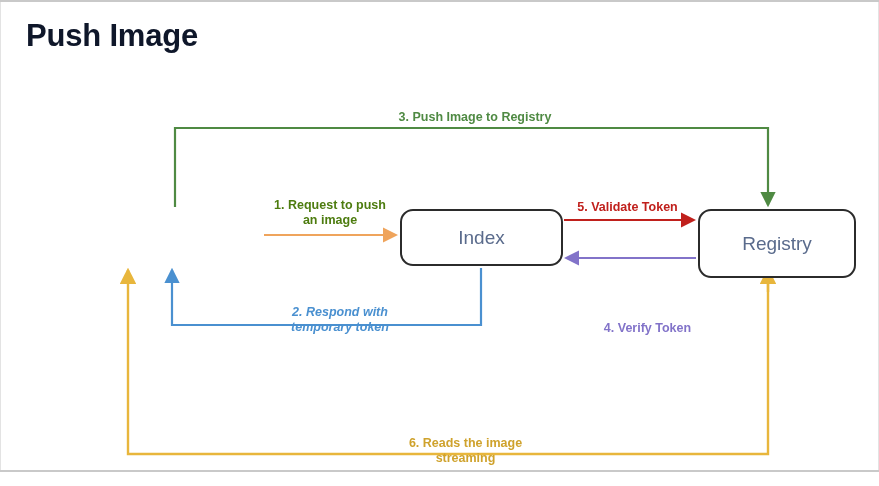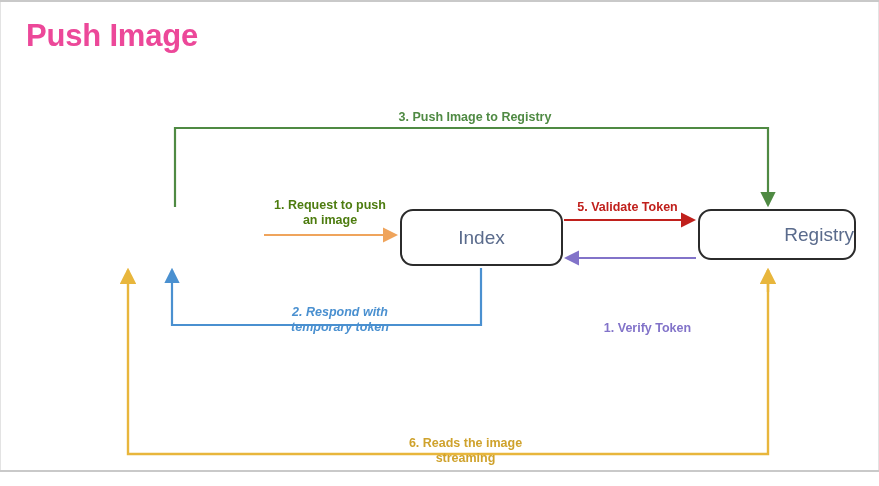--- a/index.html
+++ b/index.html
@@ -46,21 +46,21 @@
     width: 879px;
     height: 468px;
   }
 
   .title {
     position: absolute;
     left: 26px;
     top: 16px;
     font-size: 31px;
     font-weight: bold;
-    color: #ec4899;
+    color: #0f172a;
     letter-spacing: -0.2px;
     line-height: 1.15;
     white-space: nowrap;
   }
 
   
   .node {
     position: absolute;
     box-sizing: border-box;
     border: 2.5px solid #2b2b2b;
@@ -71,21 +71,21 @@
     justify-content: center;
     z-index: 6;
   }
   .node-label {
     font-size: 19px;
     color: #5a6b8c;
     white-space: nowrap;
   }
   #node-docker { left: 98px;  top: 207px; width: 165px; height: 57px; }
   #node-index  { left: 400px; top: 207px; width: 163px; height: 57px; }
-  #node-reg    { left: 698px; top: 207px; width: 158px; height: 51px; justify-content: flex-end; }
+  #node-reg    { left: 698px; top: 207px; width: 158px; height: 69px; }
 
   
   .edge-label {
     position: absolute;
     font-size: 12.5px;
     font-weight: bold;
     line-height: 15px;
     text-align: center;
     white-space: pre-line;
     z-index: 5;
@@ -158,19 +158,19 @@
     <div class="edge-label" style="left:330px; top:82px; width:290px; color:#4f8a43;">3. Push Image to Registry</div>
 
     <div class="edge-label" style="left:245px; top:170px; width:170px; color:#4d7c0f;">1. Request to push
 an image</div>
 
     <div class="edge-label" style="left:540px; top:172px; width:175px; color:#c0201c;">5. Validate Token</div>
 
     <div class="edge-label" style="left:250px; top:277px; width:180px; color:#4a90d0;font-style:italic;">2. Respond with
 temporary token</div>
 
-    <div class="edge-label" style="left:560px; top:293px; width:175px; color:#8273c9;">1. Verify Token</div>
+    <div class="edge-label" style="left:560px; top:293px; width:175px; color:#8273c9;">4. Verify Token</div>
 
     <div class="edge-label" style="left:368px; top:408px; width:195px; color:#cfa22c;">6. Reads the image
 streaming</div>
 
   </div>
 </div>
 
 </body></html>

